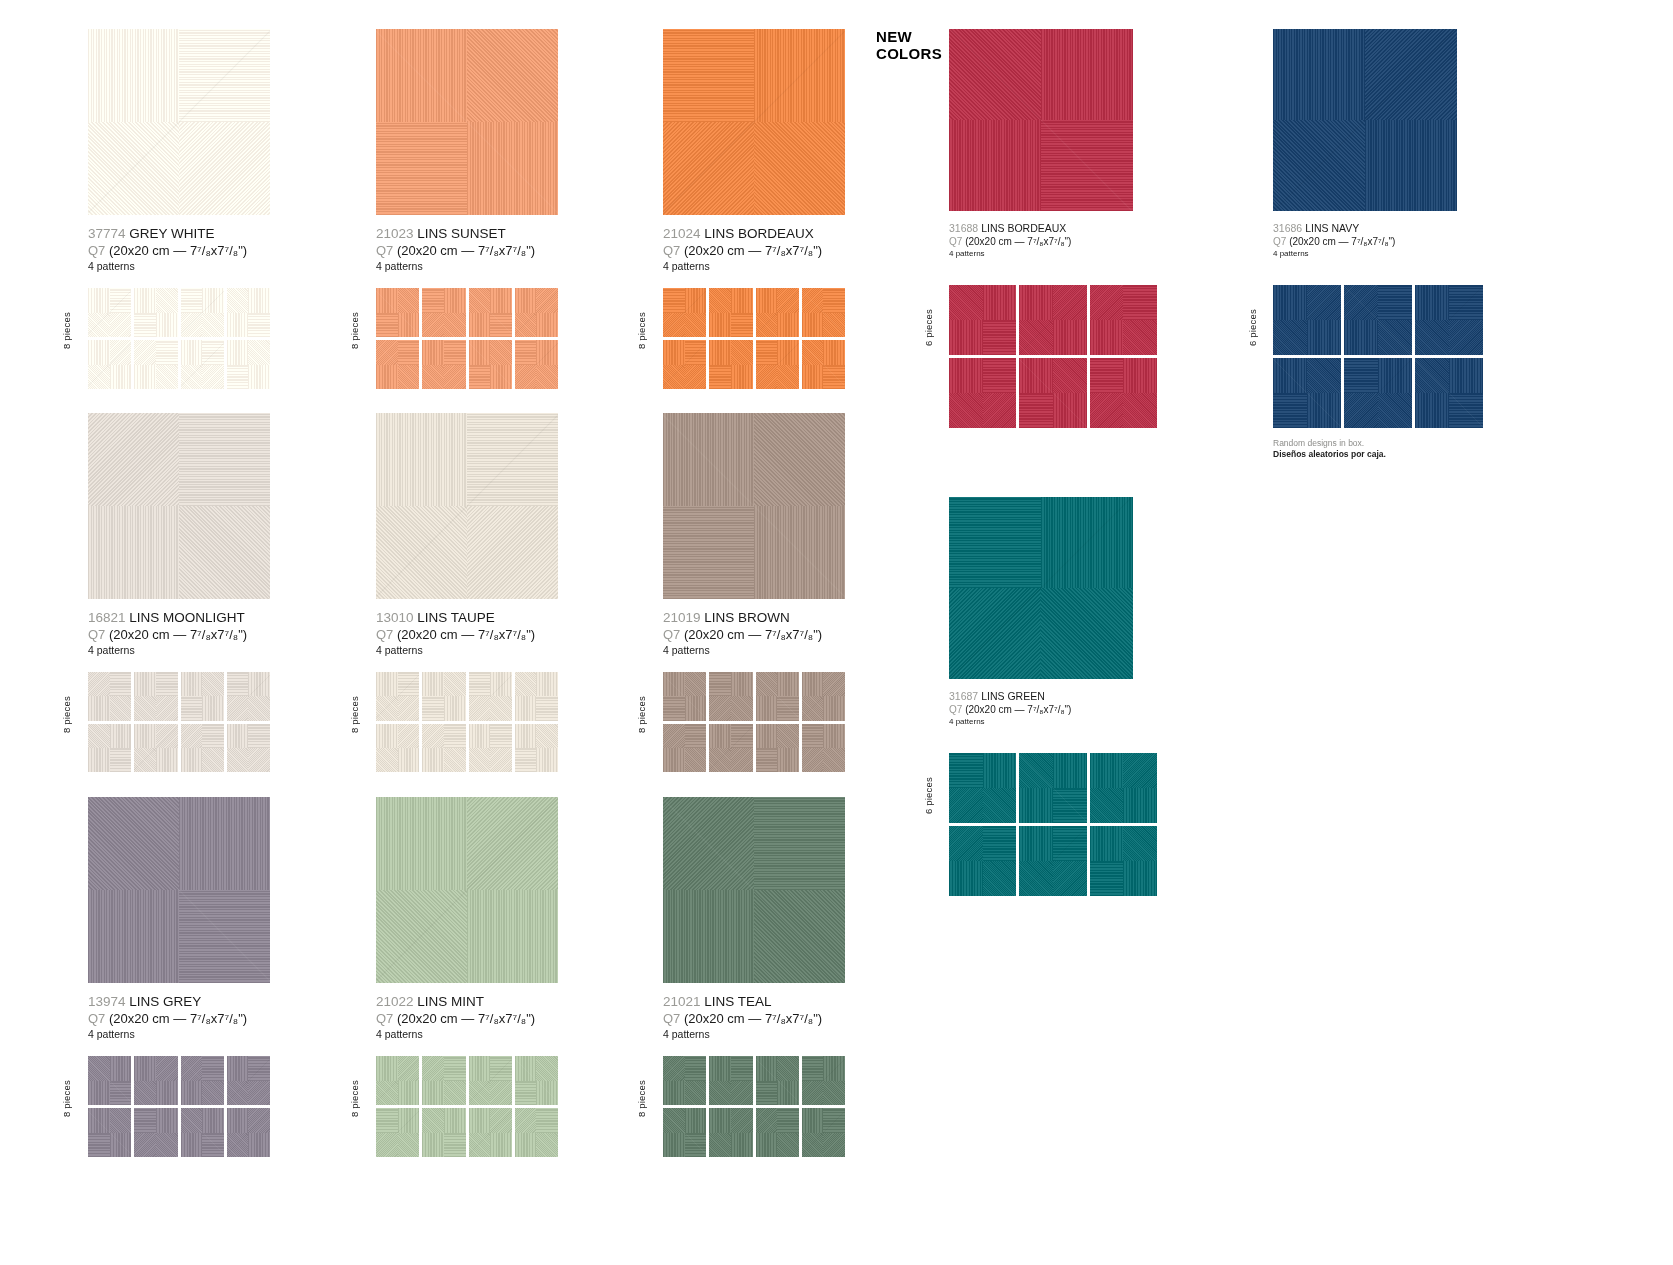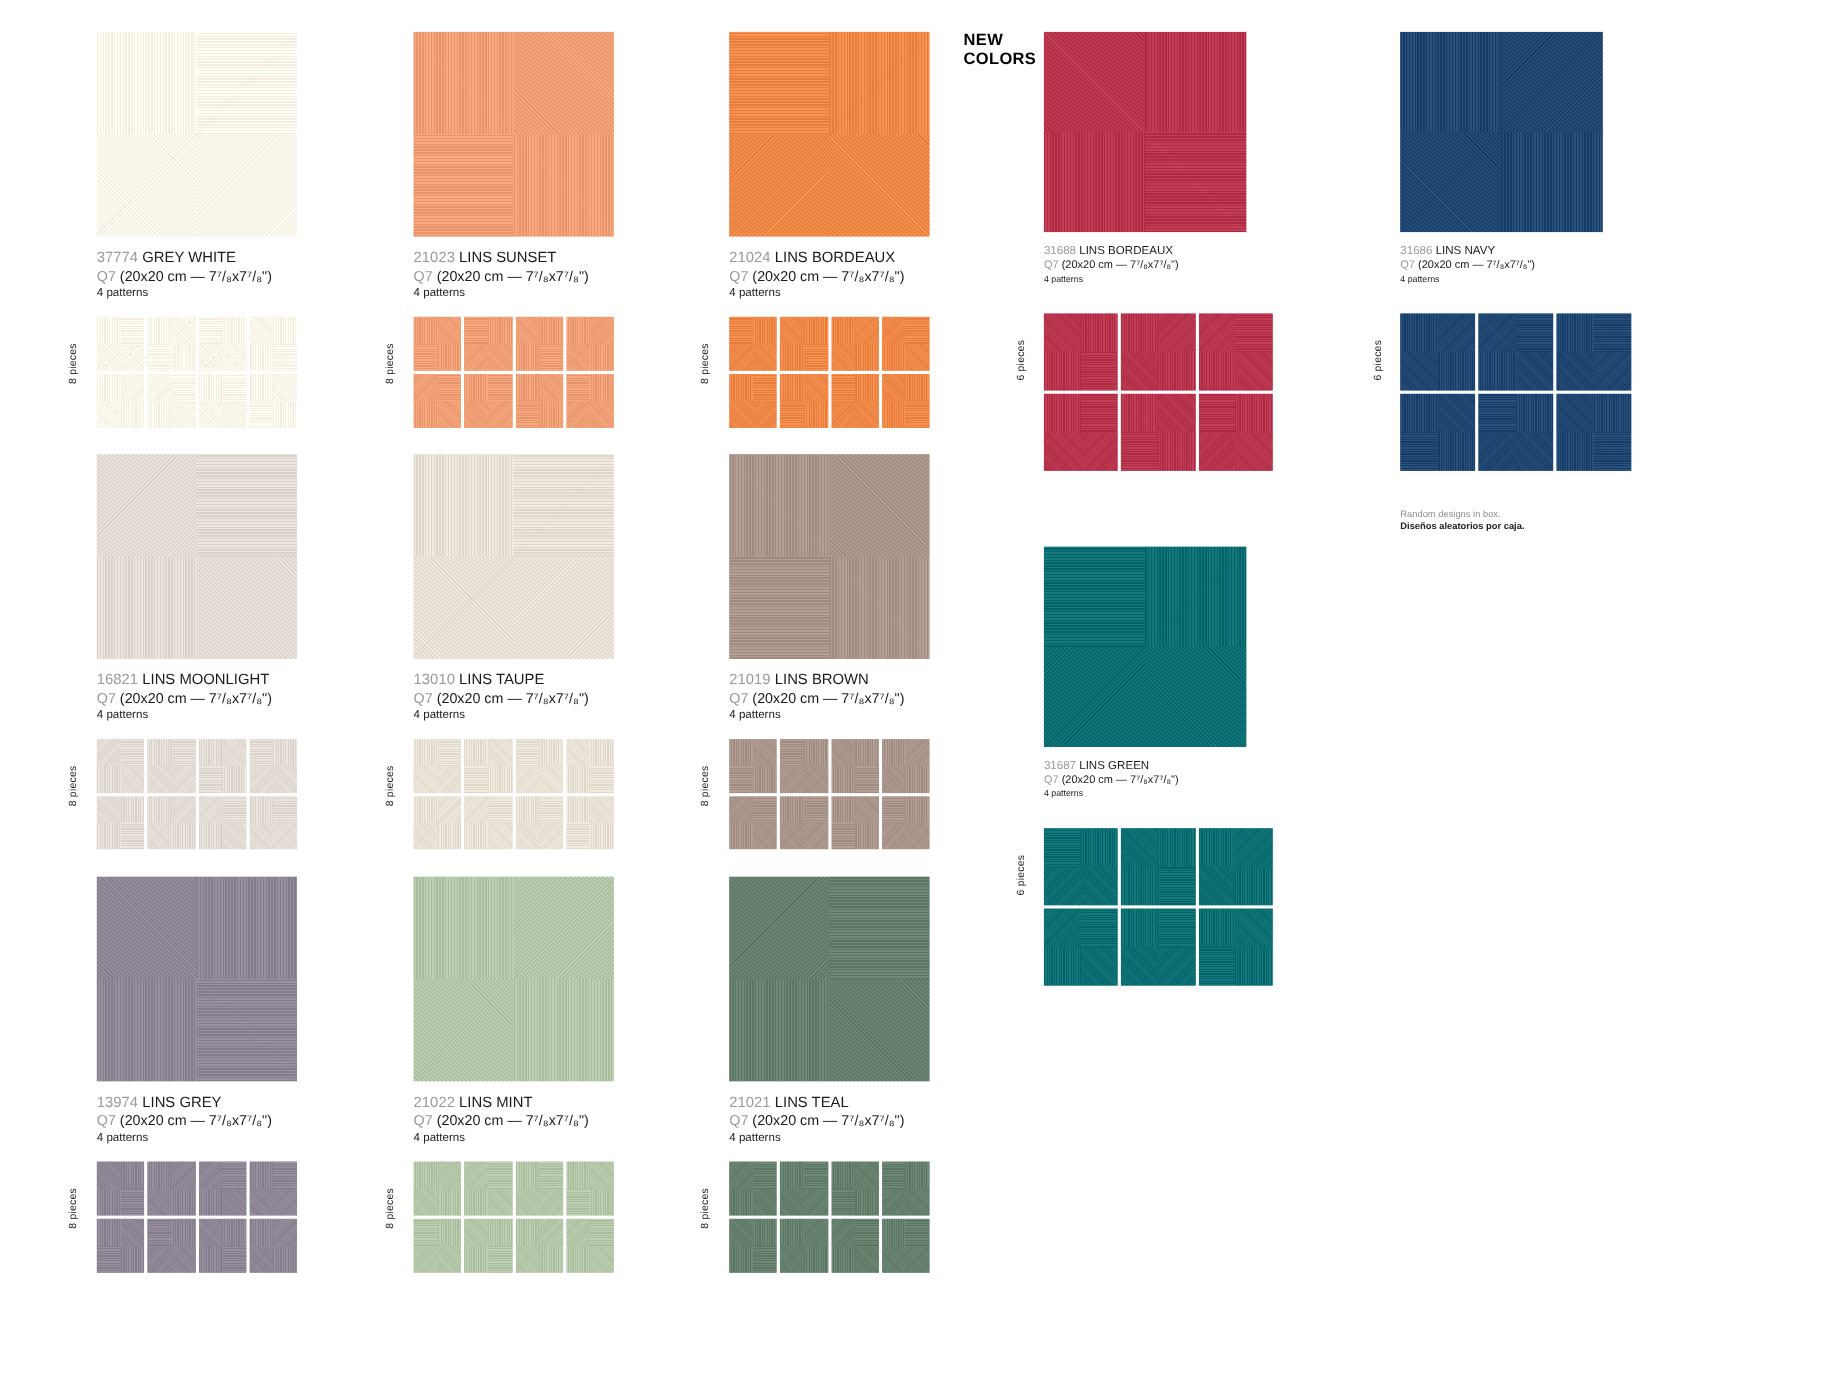--- a/index.html
+++ b/index.html
@@ -61,21 +61,21 @@
   .grid {
     position: absolute;
     display: grid;
     gap: 3px;
     background: transparent;
   }
   .grid .cell { position: relative; overflow: hidden; }
   .grid .cell .quad { position: absolute; }
 
   
-  .note { position: absolute; white-space: nowrap; margin-top: 24px; }
+  .note { position: absolute; white-space: nowrap; }
   .note .n1 { font-size: 8.5px; line-height: 11px; color: #8d8d8a; }
   .note .n2 { font-size: 8.5px; line-height: 11px; color: #222; font-weight: bold; }
 </style>
 </head>
 <body>
 
 <div id="page">
 
   <div class="new-colors" style="left:876px; top:28px;">
     <div>NEW</div>

